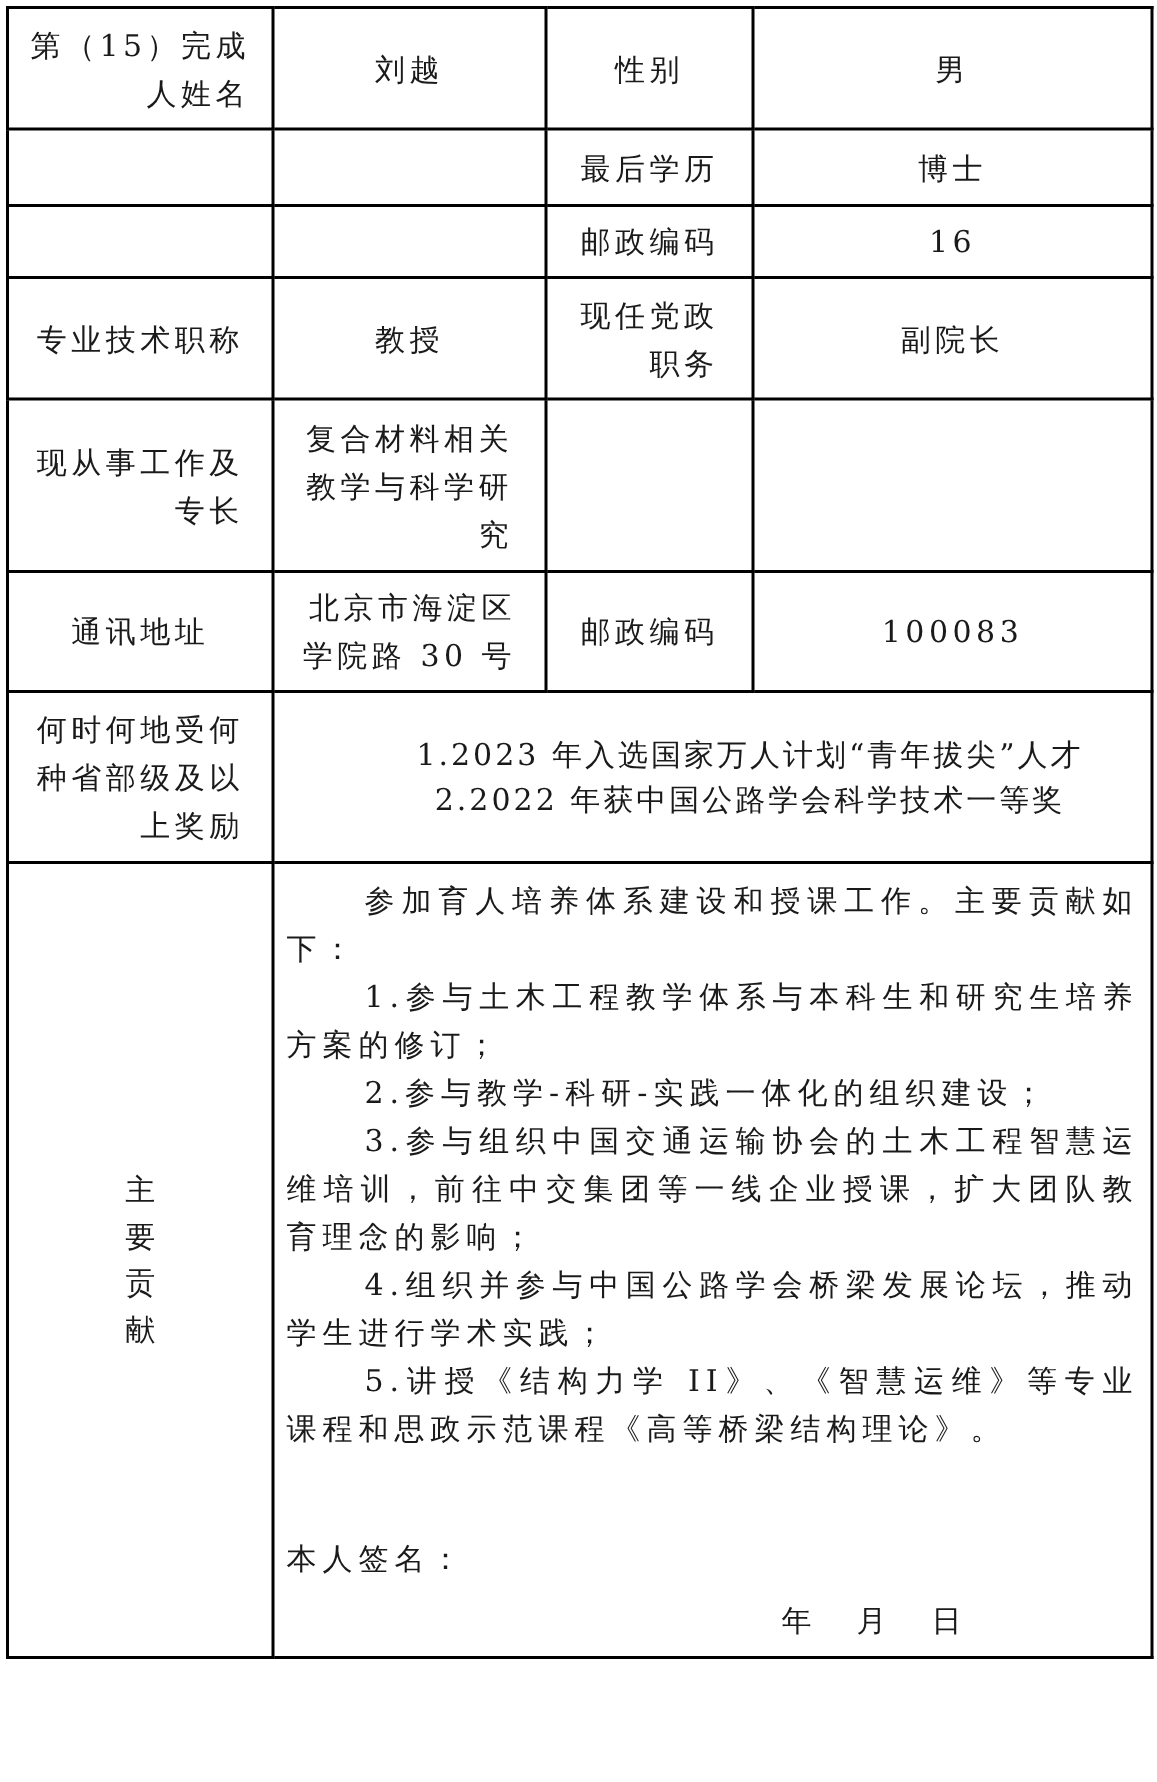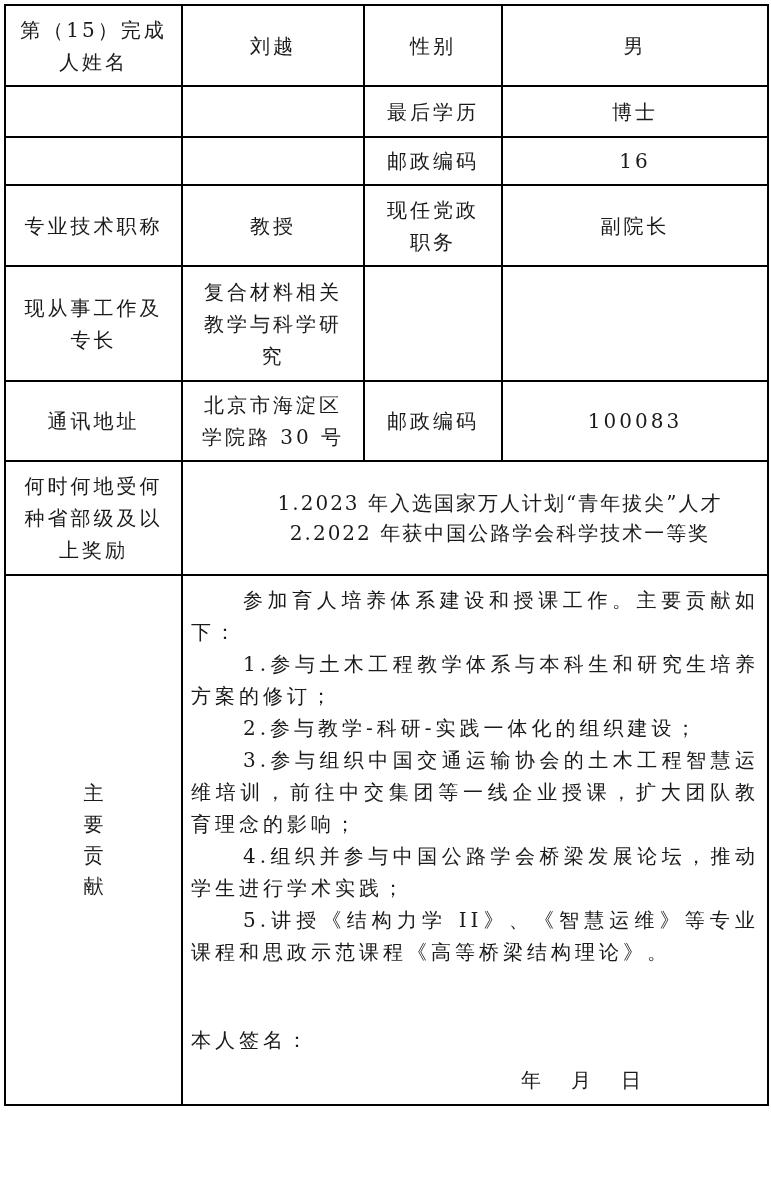--- a/index.html
+++ b/index.html
@@ -30,21 +30,21 @@
       vertical-align: middle;
       font-size: 20px;
       line-height: 32px;
       letter-spacing: 3px;
       box-sizing: border-box;
     }
     .cell-inner {
       display: inline-block;
       max-width: 100%;
     }
-    .narrow-lines { line-height: 32px; }
+    .narrow-lines { line-height: 32px; text-align: right; }
     .awards-cell {
       text-align: left;
       padding-left: 50px !important;
     }
     .awards-cell div {
       line-height: 30px;
       letter-spacing: 2px;
     }
     .contrib-cell {
       text-align: left !important;

